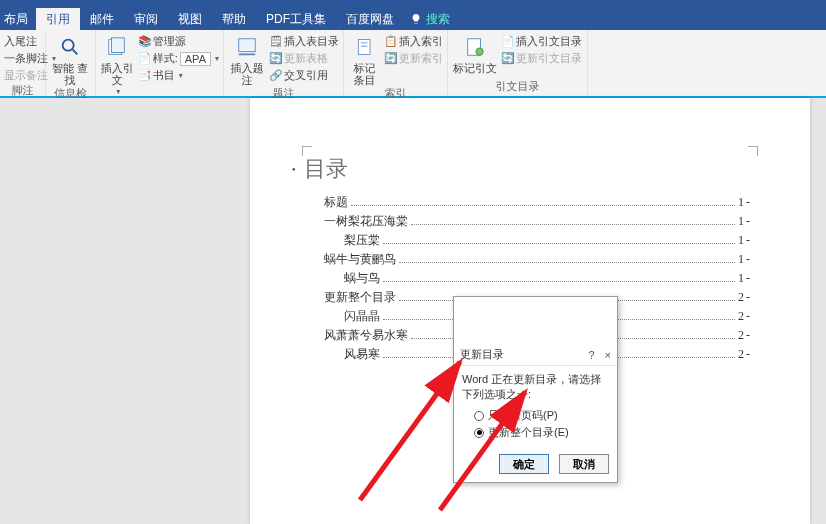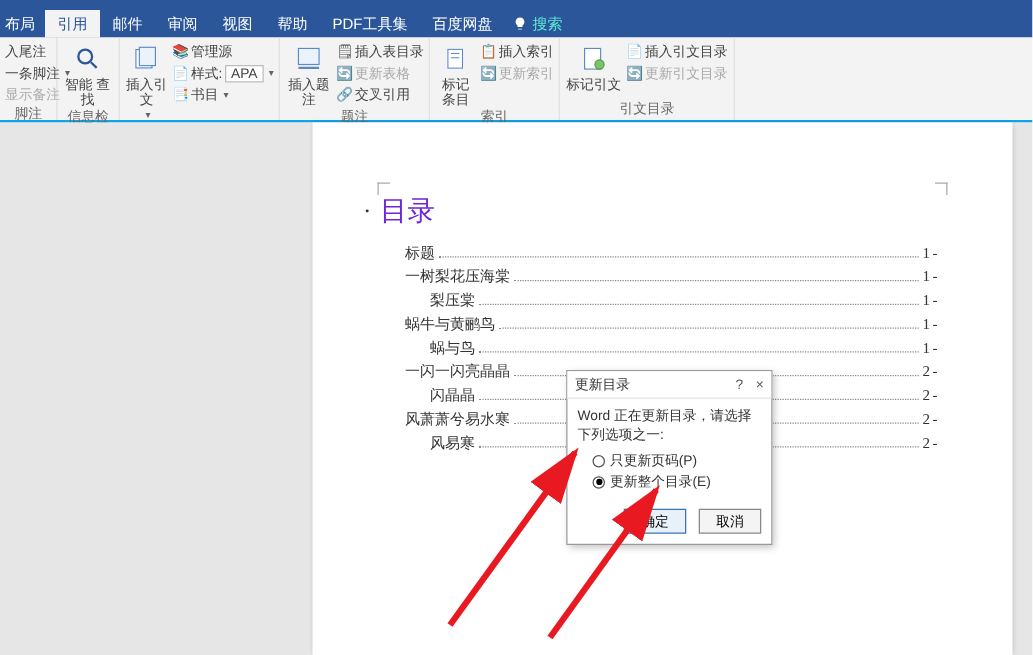--- a/index.html
+++ b/index.html
@@ -112,21 +112,21 @@
     box-shadow:0 0 4px rgba(0,0,0,0.2);
     padding:56px 60px 20px 60px;
   }
   .crop-mark { position:absolute; width:10px;height:10px; }
   .crop-mark.tl { top:48px; left:52px; border-left:1px solid #aaa; border-top:1px solid #aaa; }
   .crop-mark.tr { top:48px; right:52px; border-right:1px solid #aaa; border-top:1px solid #aaa; }
 
   .toc-title {
     font-family:"SimSun","宋体",serif;
     font-size:22px;
-    color:#6d28d9;
+    color:#737373;
     margin-left:-6px;
     margin-bottom:10px;
     position:relative;
   }
   .toc-title::before {
     content:"•";
     color:#333;
     font-size:10px;
     position:absolute;
     left:-12px; top:10px;
@@ -157,20 +157,21 @@
     background:#fff;
     border:1px solid #999;
     box-shadow:2px 2px 6px rgba(0,0,0,0.25);
     font-size:11px;color:#333;
   }
   .dlg-title {
     display:flex;justify-content:space-between;align-items:center;
     padding:3px 6px;
     background:#fff;
     border-bottom:1px solid #e4e4e4;
+    margin-top:47px;
   }
   .dlg-title .ttxt{ }
   .dlg-ctrls { display:flex; gap:10px; color:#555; }
   .dlg-ctrls span { cursor:pointer; }
   .dlg-body { padding:6px 8px; }
   .dlg-msg { margin-bottom:6px; }
   .radio-row { display:flex; align-items:center; gap:4px; margin:2px 0 2px 12px; cursor:pointer;}
   .radio {
     width:10px;height:10px;border:1px solid #555;border-radius:50%;
     display:inline-flex;align-items:center;justify-content:center;
@@ -181,20 +182,21 @@
   .dlg-buttons {
     display:flex; justify-content:flex-end; gap:10px;
     padding:6px 8px 8px 8px;
   }
   .dlg-buttons button {
     font-size:11px;
     width:50px;height:20px;
     border:1px solid #888;
     background:#f4f4f4;
     cursor:pointer;
+    font-weight:bold;
   }
   .dlg-buttons button.primary {
     border:1px solid #3a76b1;
     background:#e8f0f9;
   }
   svg.red-arrow { position:absolute; overflow:visible; }
 
 </style>
 </head>
 <body>
@@ -393,21 +395,21 @@
           <span class="toc-label indent-1">蜗牛与黄鹂鸟</span>
           <span class="dots"></span>
           <span class="pg leader-dash">1</span>
         </div>
         <div class="toc-row">
           <span class="toc-label indent-2">蜗与鸟</span>
           <span class="dots"></span>
           <span class="pg leader-dash">1</span>
         </div>
         <div class="toc-row">
-          <span class="toc-label indent-1">一闪一闪亮晶晶</span>
+          <span class="toc-label indent-1">更新整个目录</span>
           <span class="dots"></span>
           <span class="pg leader-dash">2</span>
         </div>
         <div class="toc-row">
           <span class="toc-label indent-2">闪晶晶</span>
           <span class="dots"></span>
           <span class="pg leader-dash">2</span>
         </div>
         <div class="toc-row">
           <span class="toc-label indent-1">风萧萧兮易水寒</span>

